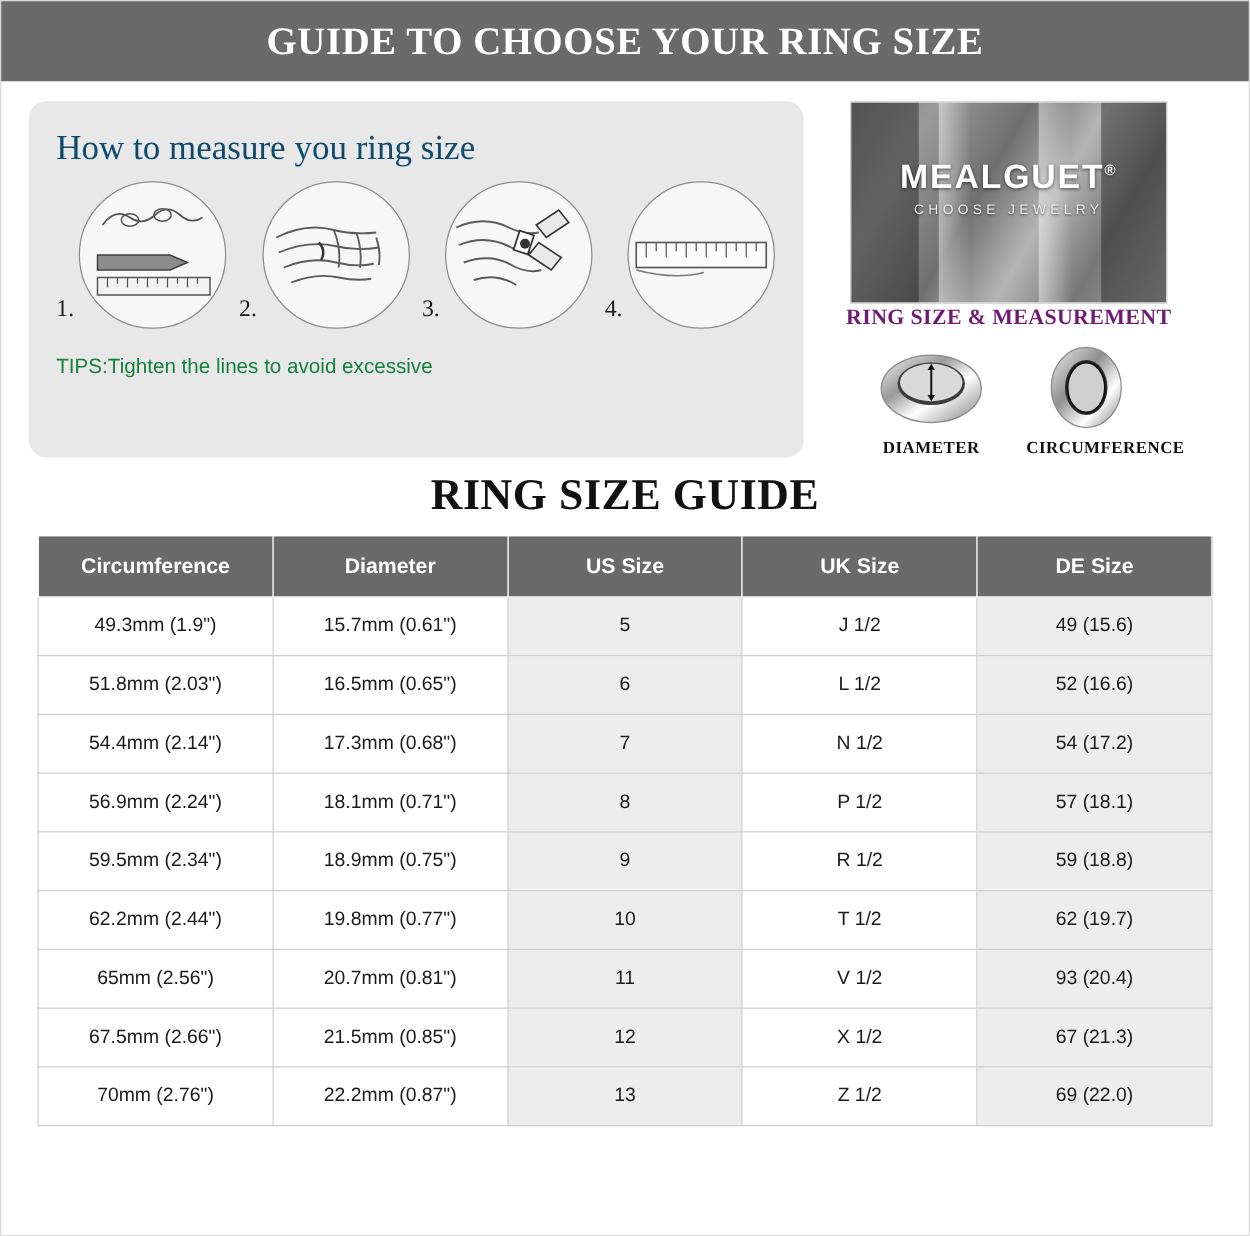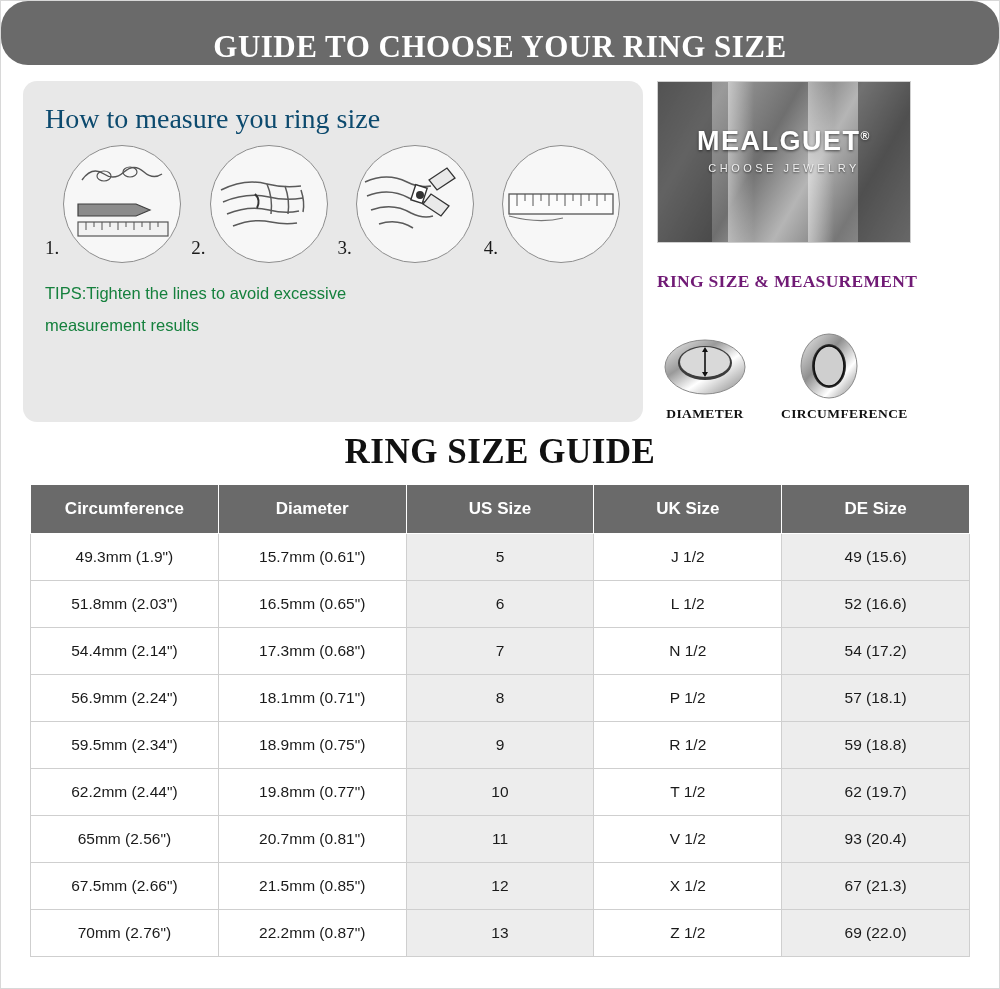--- a/index.html
+++ b/index.html
@@ -20,23 +20,22 @@
     box-sizing: border-box;
     border: 1px solid #d8d8d8;
     background: #fff;
   }
 
   
   .banner {
     height: 64px;
     background: #6a6a6a;
     display: flex;
-    align-items: flex-end;
+    align-items: center;
     justify-content: center;
-    border-radius: 27px;
   }
   .banner-title {
     color: #ffffff;
     font-family: "Liberation Serif", serif;
     font-weight: bold;
     font-size: 31px;
     letter-spacing: 0.5px;
     text-align: center;
   }
 
@@ -94,22 +93,21 @@
     line-height: 1.95;
     margin-top: 14px;
   }
 
   
   .brand-col {
     width: 300px;
     margin-left: 14px;
     display: flex;
     flex-direction: column;
-    align-items: flex-start;
-    gap: 28px;
+    align-items: center;
   }
   .brand-photo {
     width: 252px;
     height: 160px;
     position: relative;
     overflow: hidden;
     background:
       linear-gradient(120deg,#7d7d7d 0%,#9a9a9a 20%,#6f6f6f 42%,#b5b5b5 60%,#777 78%,#a3a3a3 100%);
     border: 1px solid #cfcfcf;
   }
@@ -325,21 +323,20 @@
               </g>
               <path d="M6 70 q30 8 54 2" fill="none" stroke="#777" stroke-width="1.2"></path>
             </svg>
           </div>
         </div>
 
       </div>
 
       <div class="tips">
         <div>TIPS:Tighten the lines to avoid excessive</div>
-        <div>measurement results</div>
       </div>
     </div>
 
     <div class="brand-col">
       <div class="brand-photo">
         <div class="dark" style="left:0; width:54px;"></div>
         <div class="dark" style="left:200px; width:52px;"></div>
         <div class="streak" style="left:70px;"></div>
         <div class="streak" style="left:150px;"></div>
         <div class="brand-name">

